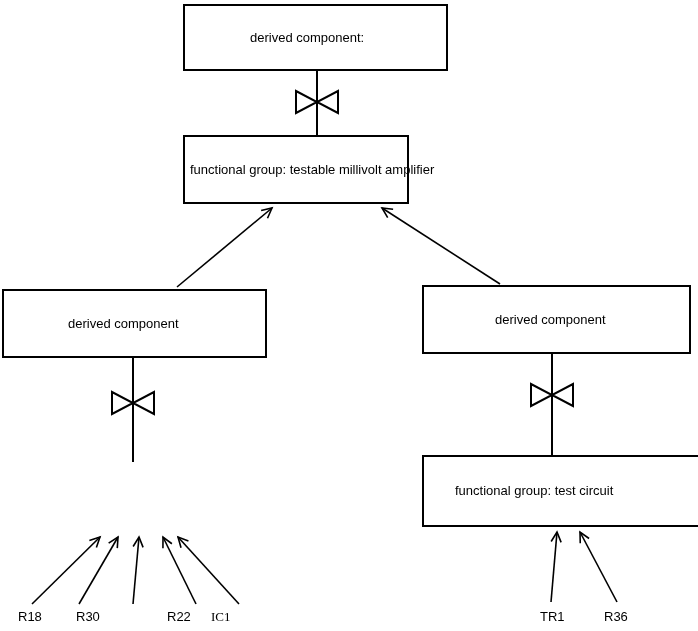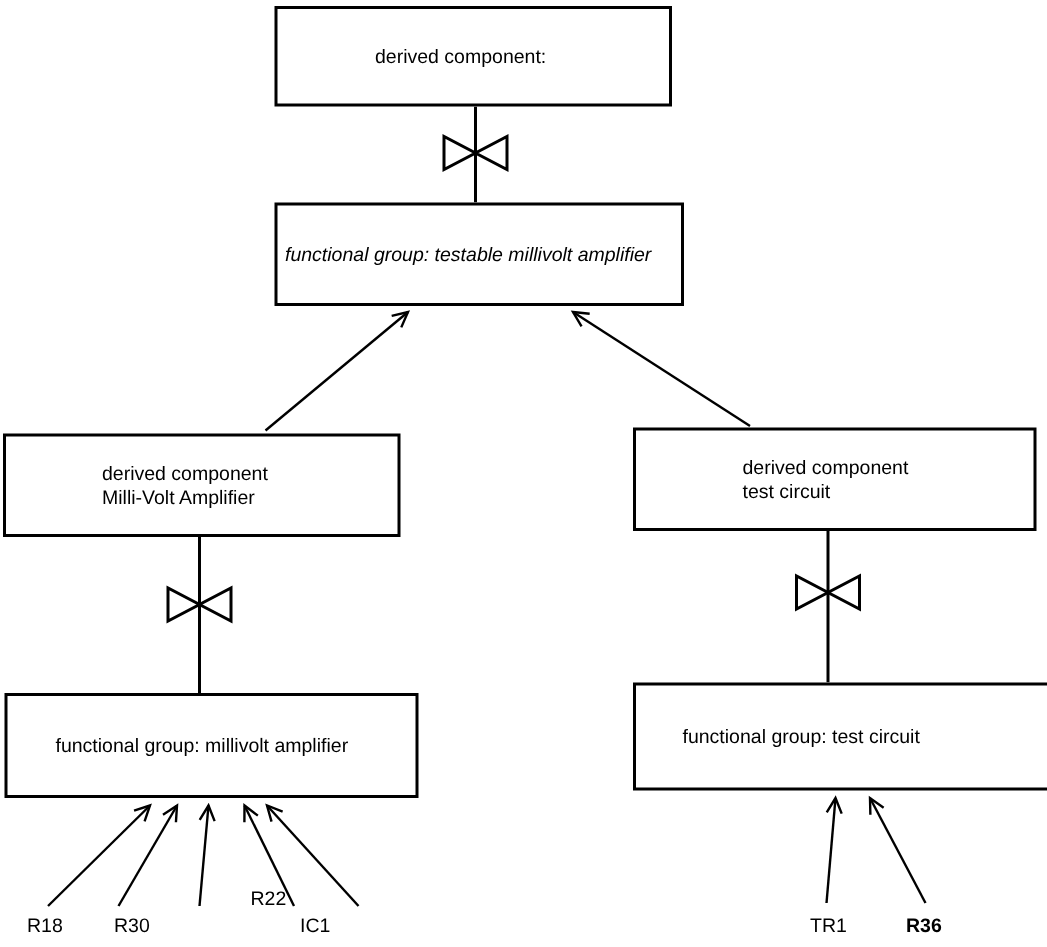--- a/index.html
+++ b/index.html
@@ -33,40 +33,40 @@
     flex-direction: column;
     justify-content: center;
     font-size: 13px;
     line-height: 16px;
     color: #000000;
   }
   .node span { display: block; white-space: nowrap; }
 
   .node-top-derived      { left: 183px; top: 4px;   width: 265px; height: 67px; padding-left: 65px; }
   .node-top-derived .l2  { margin-left: 3px; }
-  .node-top-functional   { left: 183px; top: 135px; width: 273px; height: 69px; padding-left: 5px; font-style: italic; }
+  .node-top-functional   { left: 183px; top: 135px; width: 226px; height: 69px; padding-left: 5px; }
   .node-left-derived     { left: 2px;   top: 289px; width: 265px; height: 69px; padding-left: 64px; }
   .node-right-derived    { left: 422px; top: 285px; width: 269px; height: 69px; padding-left: 71px; }
   .node-left-functional  { left: 3px;   top: 462px; width: 276px; height: 70px; padding-left: 32px; }
   .node-right-functional { left: 422px; top: 455px; width: 320px; height: 72px; padding-left: 31px; }
 
   .leaf-label {
     position: absolute;
     font-size: 13px;
     line-height: 14px;
     color: #000000;
     white-space: nowrap;
   }
   .leaf-r18 { left: 18px;  top: 610px; }
   .leaf-r30 { left: 62px;  top: 610px; margin-left: 14px; }
   .leaf-r26 { left: 116px; top: 630px; }
-  .leaf-r22 { left: 167px; top: 592px; text-align: right; }
-  .leaf-ic1 { left: 200px; top: 610px; }
+  .leaf-r22 { left: 167px; top: 610px; text-align: right; }
+  .leaf-ic1 { left: 211px; top: 610px; font-family: Liberation Serif, serif; }
   .leaf-tr1 { left: 540px; top: 610px; text-align: center; }
-  .leaf-r36 { left: 604px; top: 610px; font-weight: bold; }
+  .leaf-r36 { left: 604px; top: 610px; }
 </style>
 </head>
 <body>
 
 <div id="canvas">
 
   <svg id="wires" viewBox="0 0 698 631" xmlns="http://www.w3.org/2000/svg">
     <defs>
       <marker id="openArrow" markerUnits="userSpaceOnUse" markerWidth="16" markerHeight="16" refX="12" refY="7" orient="auto">
         <path d="M2,2 L12,7 L2,12" fill="none" stroke="#000000" stroke-width="1.6"></path>
@@ -116,31 +116,26 @@
   <div class="node node-top-derived">
     <span class="l1">derived component:</span>
   </div>
 
   <div class="node node-top-functional">
     <span>functional group: testable millivolt amplifier</span>
   </div>
 
   <div class="node node-left-derived">
     <span>derived component</span>
-    <span>Milli-Volt Amplifier</span>
   </div>
 
   <div class="node node-right-derived">
     <span>derived component</span>
-    <span>test circuit</span>
   </div>
 
-  <div class="node node-left-functional">
-    <span>functional group: millivolt amplifier</span>
-  </div>
 
   <div class="node node-right-functional">
     <span>functional group: test circuit</span>
   </div>
 
   <span class="leaf-label leaf-r18">R18</span>
   <span class="leaf-label leaf-r30">R30</span>
   <span class="leaf-label leaf-r26">R26</span>
   <span class="leaf-label leaf-r22">R22</span>
   <span class="leaf-label leaf-ic1">IC1</span>

